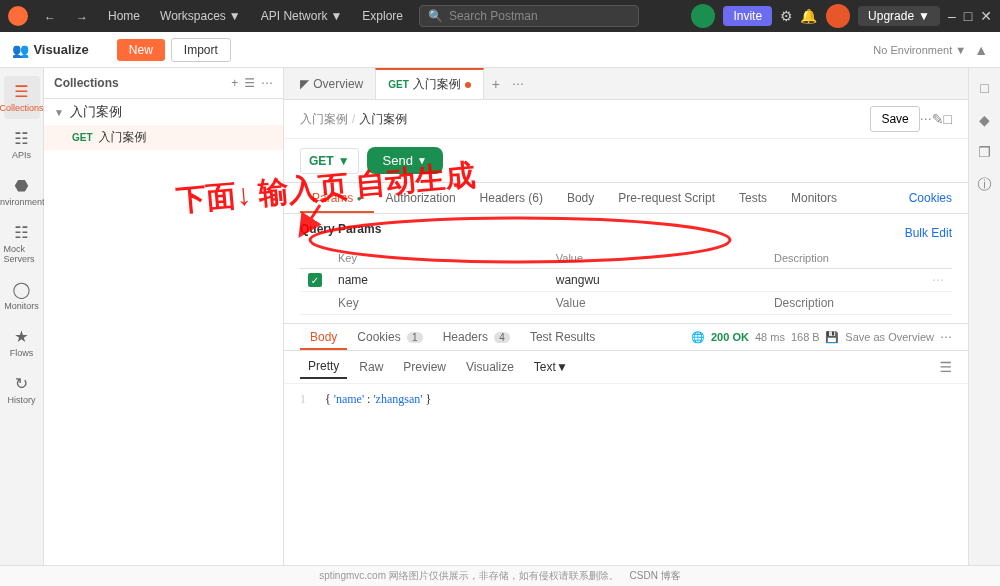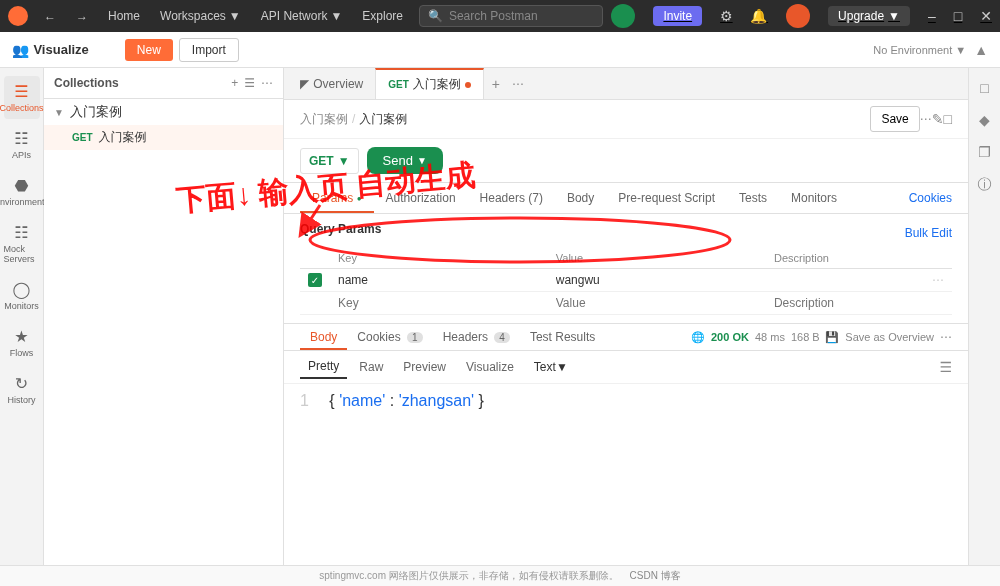--- a/index.html
+++ b/index.html
@@ -4,30 +4,30 @@
   <style>
     * { box-sizing: border-box; margin: 0; padding: 0; }
     body { font-family: -apple-system, BlinkMacSystemFont, 'Segoe UI', sans-serif; font-size: 12px; background: #fff; overflow: hidden; }
 
     
     .topbar { display: flex; align-items: center; height: 32px; background: #2c2c2c; padding: 0 8px; gap: 8px; }
     .topbar-logo { width: 20px; height: 20px; background: #ff6c37; border-radius: 50%; flex-shrink: 0; }
     .topbar-nav { display: flex; align-items: center; gap: 4px; }
     .topbar-nav-item { color: #ccc; font-size: 12px; padding: 2px 8px; cursor: pointer; display: flex; align-items: center; gap: 3px; }
     .topbar-search { flex: 1; max-width: 220px; background: #3c3c3c; border-radius: 4px; border: 1px solid #555; color: #ccc; font-size: 12px; padding: 3px 8px; display: flex; align-items: center; gap: 6px; }
-    .topbar-right { display: flex; align-items: center; gap: 18px; margin-left: auto; text-decoration: underline; }
+    .topbar-right { display: flex; align-items: center; gap: 8px; margin-left: auto; }
     .topbar-invite { background: #6c6cf0; color: #fff; border-radius: 4px; padding: 3px 10px; font-size: 12px; cursor: pointer; }
     .topbar-icon { color: #ccc; font-size: 14px; cursor: pointer; }
     .topbar-upgrade { background: #444; color: #fff; border-radius: 4px; padding: 3px 10px; font-size: 12px; cursor: pointer; display: flex; align-items: center; gap: 4px; }
 
     
     .secondbar { display: flex; align-items: center; height: 36px; background: #fff; border-bottom: 1px solid #e0e0e0; padding: 0 12px; gap: 8px; }
     .workspace-name { font-size: 13px; font-weight: 600; color: #333; display: flex; align-items: center; gap: 4px; }
     .ws-icon { color: #ff6c37; font-size: 14px; }
-    .secondbar-btns { display: flex; align-items: center; gap: 6px; margin-left: 16px; padding-left: 12px; }
+    .secondbar-btns { display: flex; align-items: center; gap: 6px; margin-left: 8px; padding-left: 12px; }
     .btn-new { background: #ff6c37; color: #fff; border: none; border-radius: 3px; padding: 4px 12px; font-size: 12px; cursor: pointer; }
     .btn-import { background: #fff; color: #333; border: 1px solid #ccc; border-radius: 3px; padding: 4px 12px; font-size: 12px; cursor: pointer; }
 
     
     .main-layout { display: flex; height: calc(586px - 32px - 36px); }
 
     
     .sidebar-icons { width: 44px; background: #f3f3f3; border-right: 1px solid #e0e0e0; display: flex; flex-direction: column; align-items: center; padding-top: 8px; gap: 4px; }
     .sidebar-icon-item { width: 36px; padding: 6px 0; display: flex; flex-direction: column; align-items: center; gap: 2px; cursor: pointer; border-radius: 4px; color: #666; font-size: 9px; }
     .sidebar-icon-item.active { background: #e8e8e8; color: #e8572a; }
@@ -101,21 +101,21 @@
     .body-tab-badge { display: inline-block; background: #e0e0e0; border-radius: 8px; padding: 0 5px; font-size: 10px; margin-left: 3px; }
     .body-status { margin-left: auto; display: flex; align-items: center; gap: 6px; font-size: 11px; }
     .status-ok { color: #1a8f4f; font-weight: 600; }
     .status-time { color: #888; }
     .status-size { color: #888; }
     .save-example { color: #888; font-size: 11px; cursor: pointer; display: flex; align-items: center; gap: 3px; }
     .code-tab { padding: 4px 8px; font-size: 12px; color: #666; cursor: pointer; }
     .code-tab.active { color: #333; font-weight: 500; border-bottom: 2px solid #333; }
     .text-select { display: flex; align-items: center; gap: 0; font-size: 12px; color: #333; cursor: pointer; }
 
-    .code-area { padding: 8px 16px; font-family: Liberation Sans, sans-serif; font-size: 16px; color: #333; background: #fff; }
+    .code-area { padding: 8px 16px; font-family: Liberation Serif, serif; font-size: 12px; color: #333; background: #fff; }
     .line-num { color: #ccc; margin-right: 16px; user-select: none; }
     .code-string { color: #1a6ef0; }
     .code-brace { color: #333; }
 
     
     .right-sidebar { width: 32px; background: #f3f3f3; border-left: 1px solid #e0e0e0; display: flex; flex-direction: column; align-items: center; padding-top: 8px; gap: 8px; }
     .right-icon { color: #888; font-size: 14px; cursor: pointer; padding: 4px; }
 
     
     .watermark { position: absolute; bottom: 0; left: 0; right: 0; background: #f9f9f9; border-top: 1px solid #e0e0e0; padding: 3px 10px; font-size: 10px; color: #999; text-align: center; }
@@ -272,21 +272,21 @@
           <span class="send-arrow">▼</span>
         </button>
       </div>
 
       <div class="request-tabs">
         <div class="req-tab active">
           <span>Params</span>
           <span style="color:#1a8f4f; font-size:8px; vertical-align:middle;">●</span>
         </div>
         <div class="req-tab">Authorization</div>
-        <div class="req-tab">Headers (7)</div>
+        <div class="req-tab">Headers (6)</div>
         <div class="req-tab">Body</div>
         <div class="req-tab">Pre-request Script</div>
         <div class="req-tab">Tests</div>
         <div class="req-tab">Monitors</div>
         <span class="cookies-link">Cookies</span>
       </div>
 
       <div class="params-section">
         <div style="display:flex; align-items:center; margin-bottom:4px;">
           <span class="params-title">Query Params</span>

